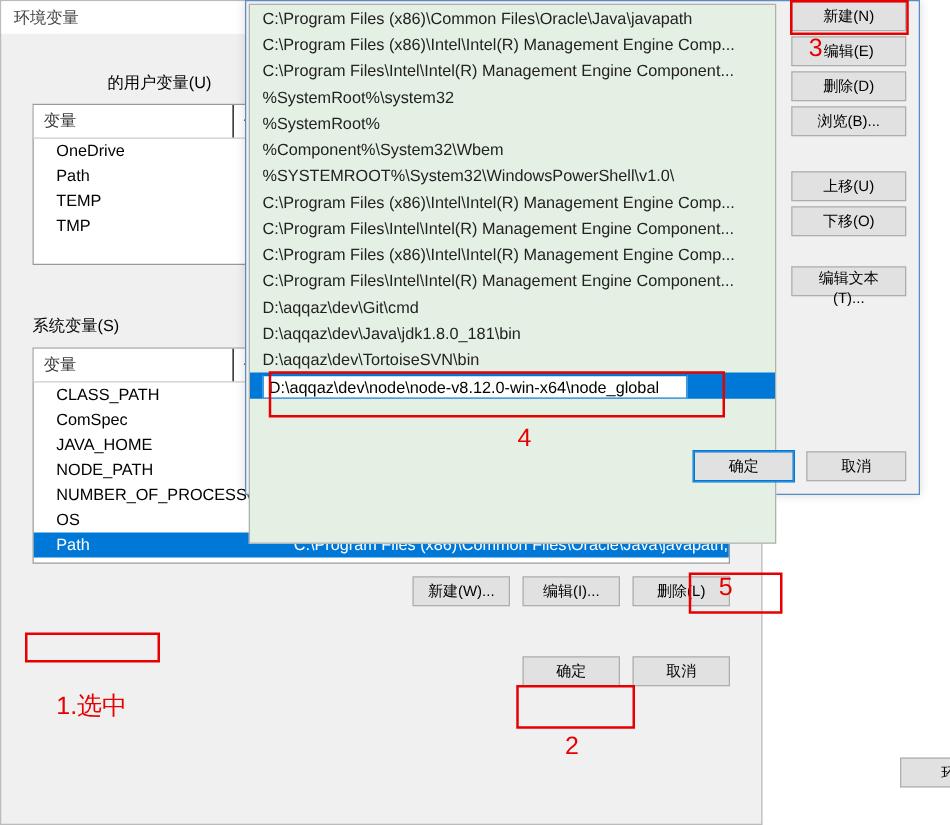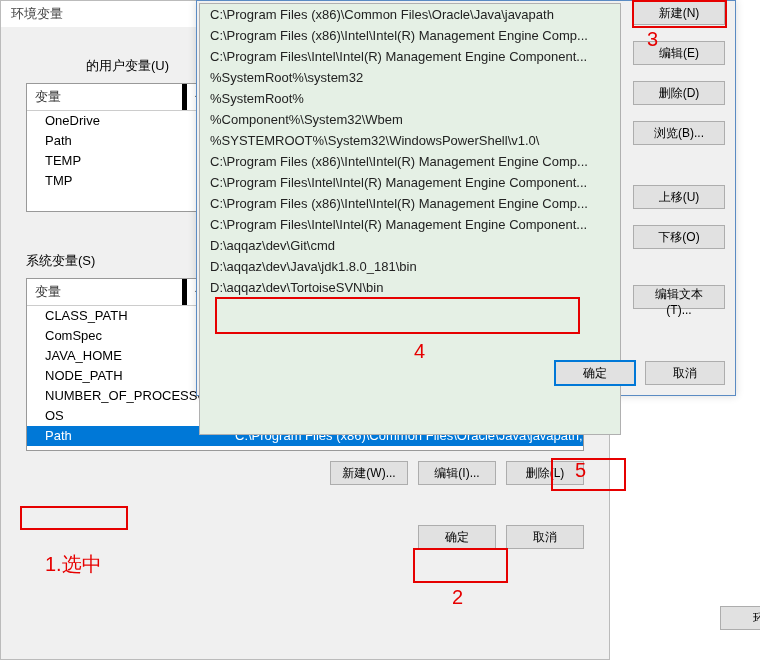--- a/index.html
+++ b/index.html
@@ -50,21 +50,21 @@
   }
   .table-header {
     display: flex;
     background: #fff;
     border-bottom: 1px solid #ccc;
   }
   .th {
     padding: 4px 8px;
     color: #333;
   }
-  .th-name { width: 160px; border-right: 5px solid #000000;}
+  .th-name { width: 160px; border-right: 1px solid #000000;}
   .th-value { flex: 1; }
   .table-body {}
   .tr {
     display: flex;
     height: 20px;
     line-height: 20px;
   }
   .tr.sel { background: #0078d7; color: #fff; }
   .td { padding: 0 8px; white-space: nowrap; overflow: hidden; margin-left: 10px; }
   .td-name { width: 180px; }
@@ -130,21 +130,21 @@
   }
   .path-row.sel-row {
     background: #0078d7;
     color: #fff;
   }
   .path-side {
     width: 112px;
     padding: 0 10px;
     display: flex;
     flex-direction: column;
-    gap: 16px;
+    gap: 4px;
     align-items: center;
   }
   .path-side .btn { width: 92px; }
   .path-bottom {
     position: absolute;
     bottom: 10px;
     right: 10px;
     display: flex;
     gap: 10px;
   }
@@ -267,20 +267,21 @@
         <div class="path-row">%SystemRoot%</div>
         <div class="path-row">%Component%\System32\Wbem</div>
         <div class="path-row">%SYSTEMROOT%\System32\WindowsPowerShell\v1.0\</div>
         <div class="path-row">C:\Program Files (x86)\Intel\Intel(R) Management Engine Comp...</div>
         <div class="path-row">C:\Program Files\Intel\Intel(R) Management Engine Component...</div>
         <div class="path-row">C:\Program Files (x86)\Intel\Intel(R) Management Engine Comp...</div>
         <div class="path-row">C:\Program Files\Intel\Intel(R) Management Engine Component...</div>
         <div class="path-row">D:\aqqaz\dev\Git\cmd</div>
         <div class="path-row">D:\aqqaz\dev\Java\jdk1.8.0_181\bin</div>
         <div class="path-row">D:\aqqaz\dev\TortoiseSVN\bin</div>
+        <div class="path-row sel-row"><span style="display:inline-block;background:#fff;color:#000;border:1px solid #0078d7;padding:0 4px;min-width:340px">D:\aqqaz\dev\node\node-v8.12.0-win-x64\node_global</span></div>
       </div>
     <div class="path-side">
       <button class="btn">新建(N)</button>
       <button class="btn">编辑(E)</button>
       <button class="btn">删除(D)</button>
       <button class="btn">浏览(B)...</button>
       <button class="btn" style="margin-top:24px">上移(U)</button>
       <button class="btn">下移(O)</button>
       <button class="btn" style="margin-top:20px">编辑文本(T)...</button>
     </div>

